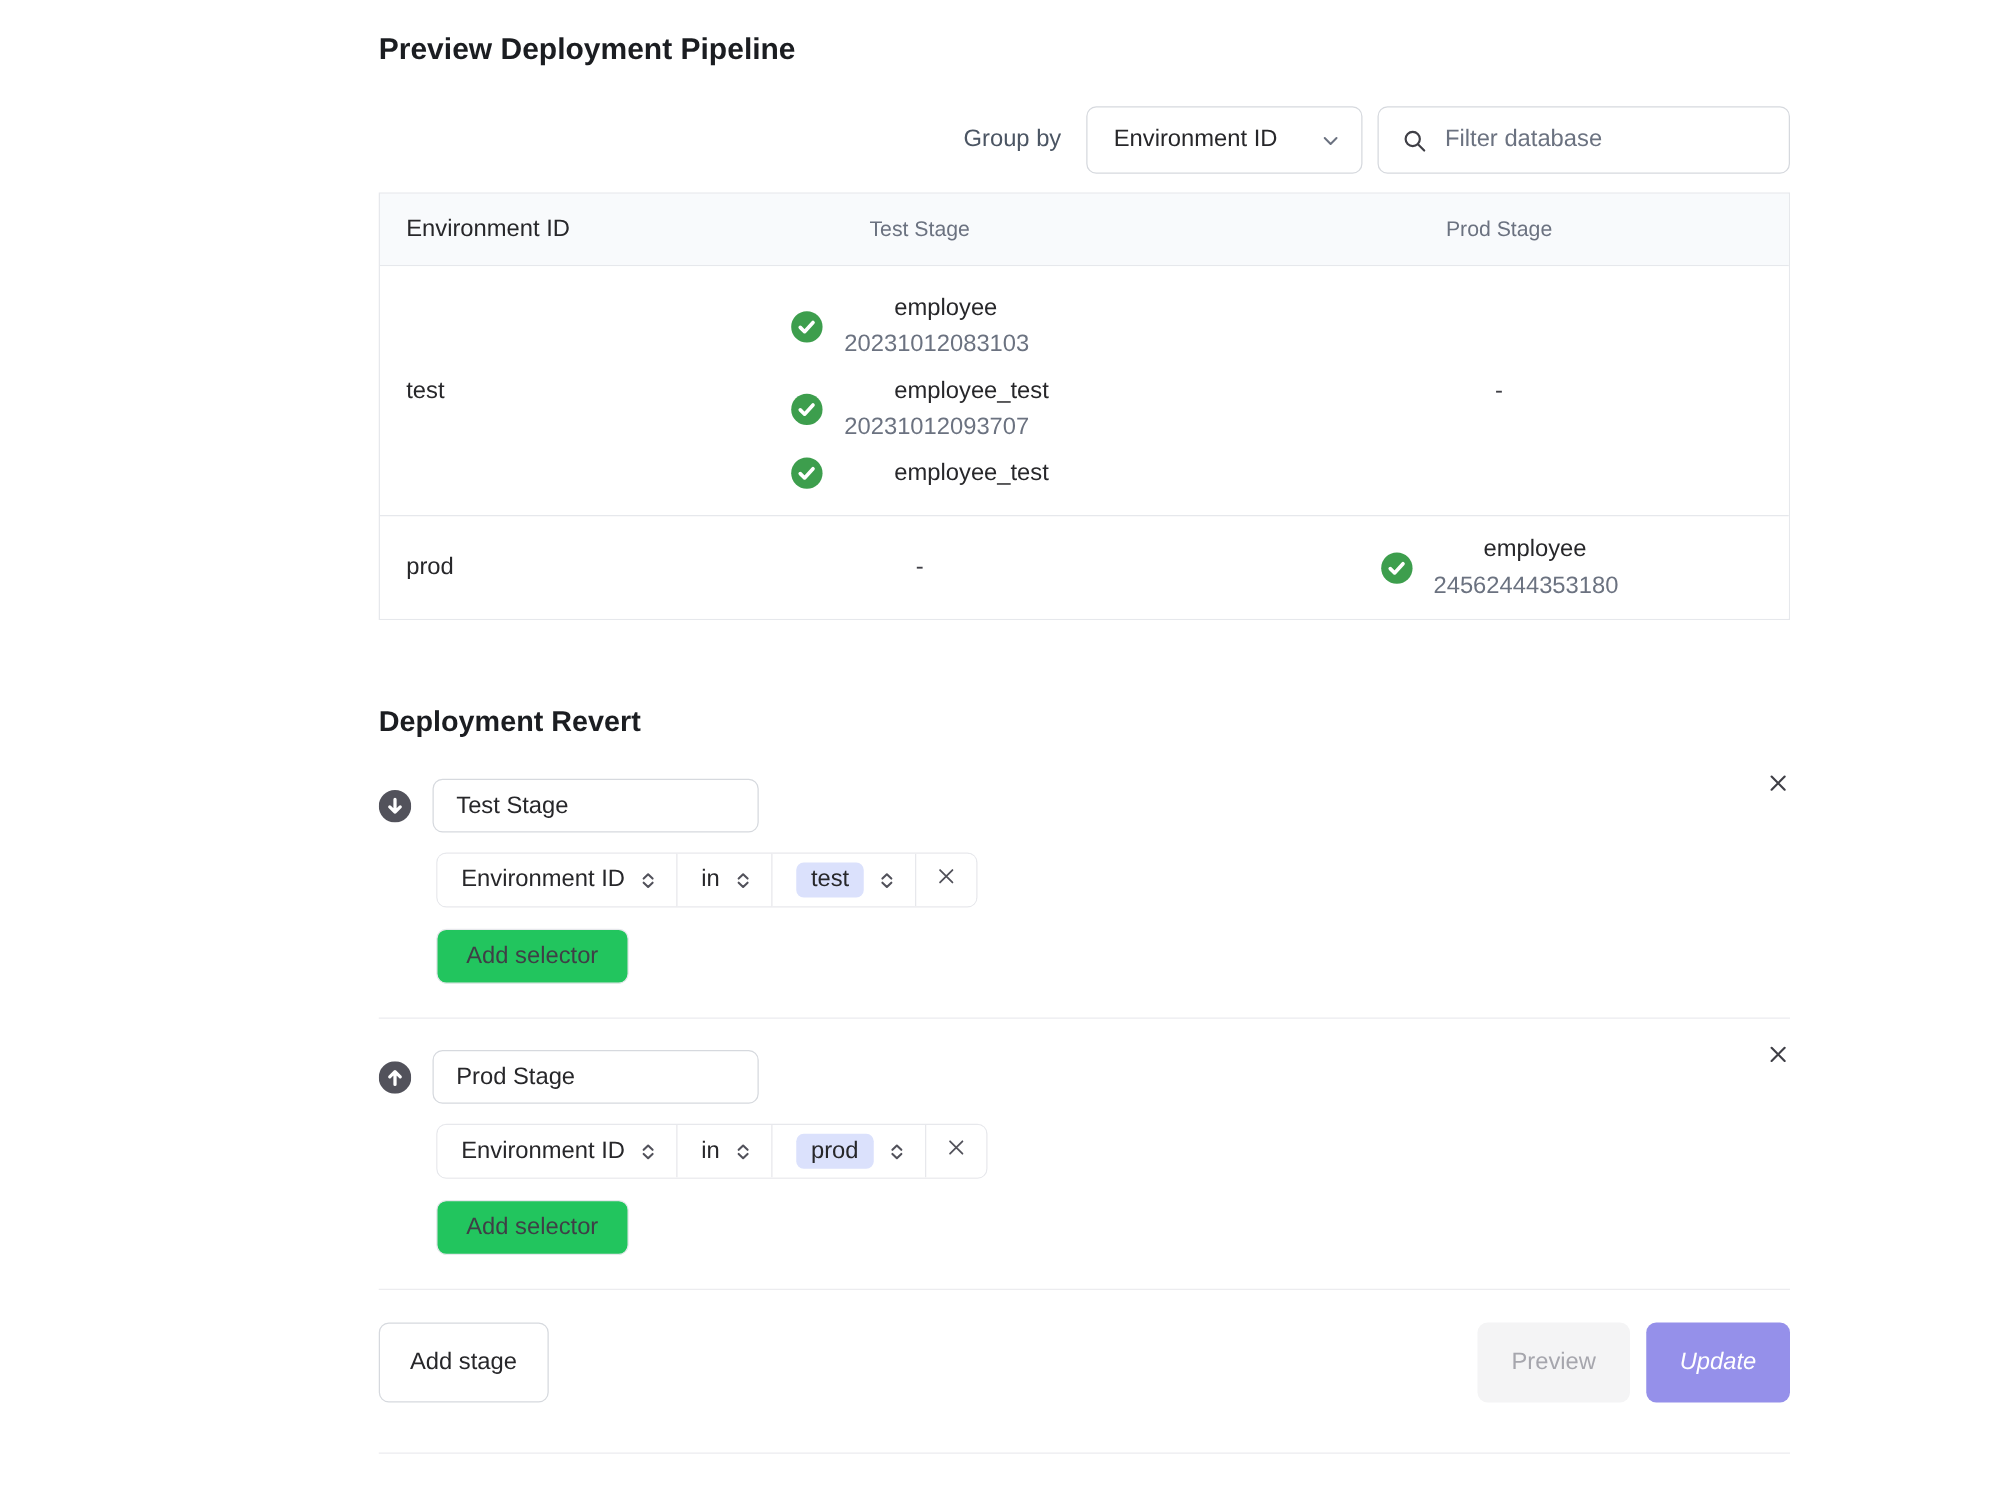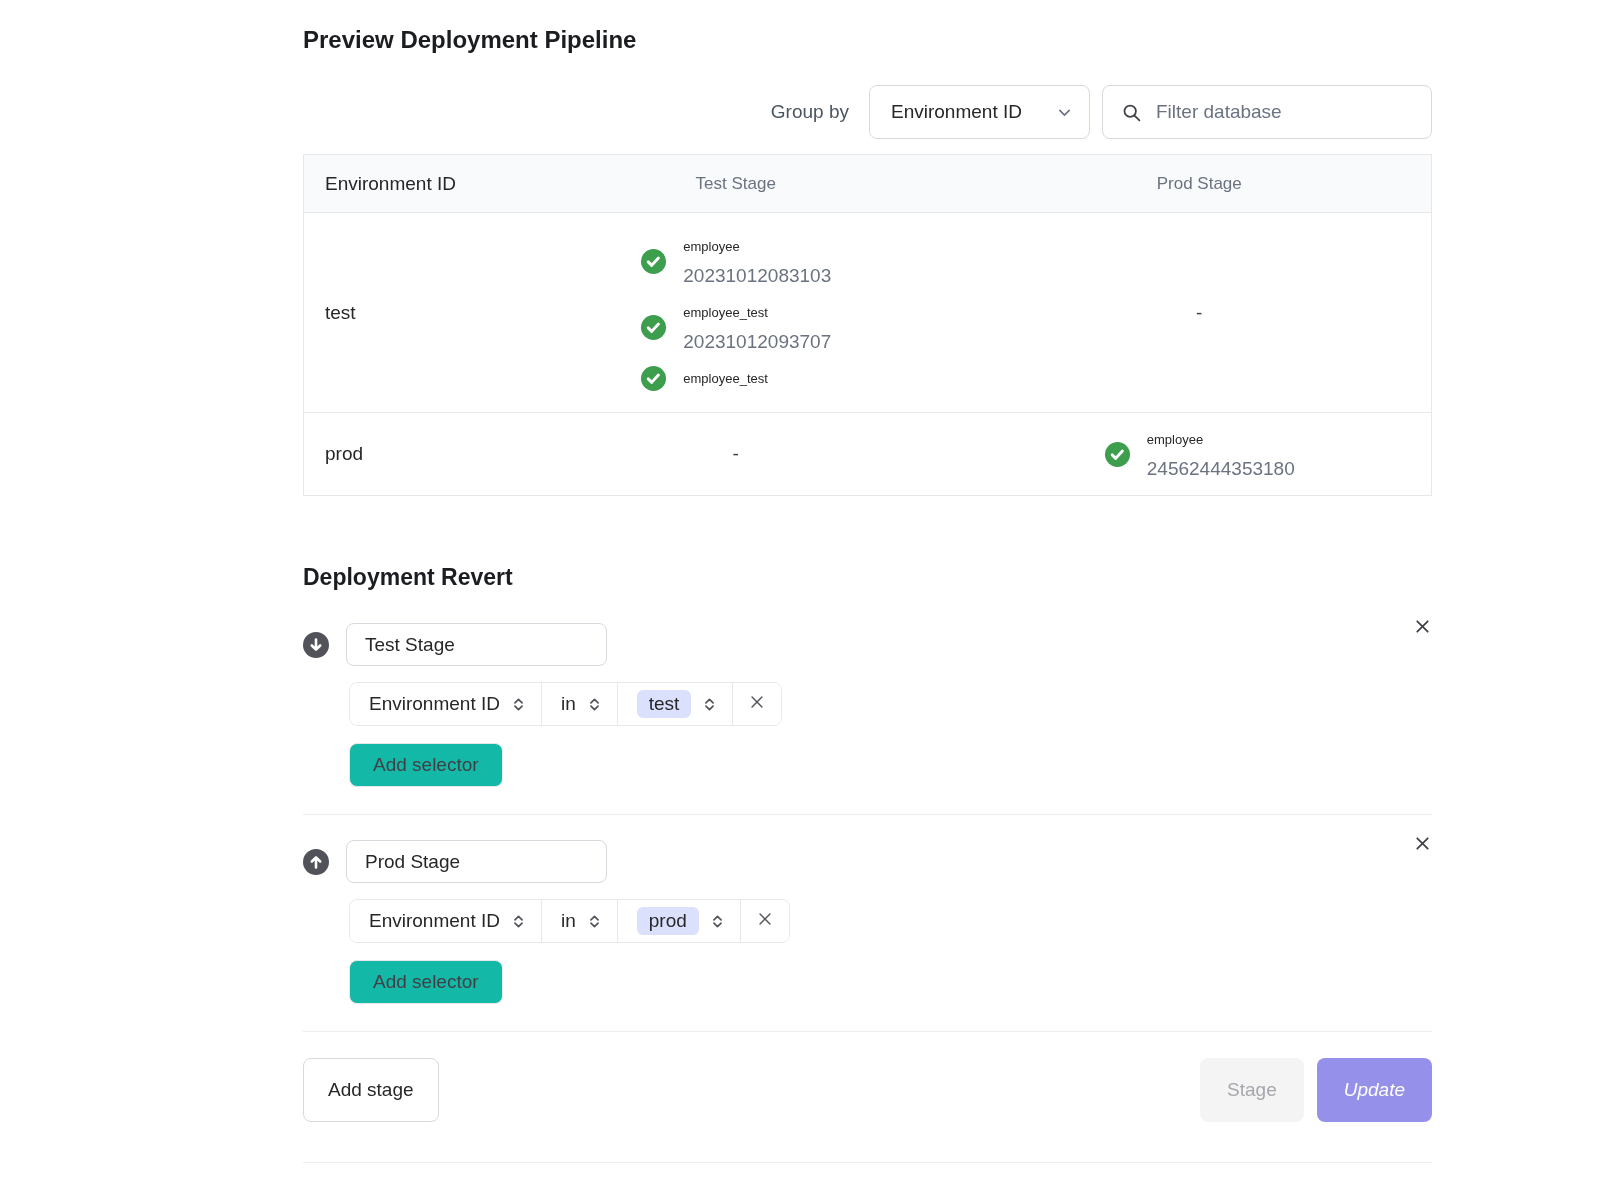--- a/index.html
+++ b/index.html
@@ -36,21 +36,21 @@
   .thead { background:#f8fafc; height:58px; font-size:17px; font-weight:500; color:#6b7280; border-bottom:1px solid #e6e8ec; }
   .tbody-row { background:#fff; }
   .tbody-row + .tbody-row { border-top:1px solid #e6e8ec; }
   .row-test { min-height:199px; }
   .row-prod { min-height:83px; }
   .cell-env { padding-left:21px; font-size:19px; color:#27272a; }
   .cell-center { display:flex; justify-content:center; align-items:center; }
   .db-list { display:flex; flex-direction:column; gap:8px; padding:18px 0; }
   .db-item { display:flex; align-items:center; gap:16px; }
   .check-icon { color:var(--success,#3d9e4d); display:flex; flex:0 0 auto; }
-  .db-name { font-size:13px; line-height:29px; color:#27272a; }
+  .db-name { font-size:19px; line-height:29px; color:#27272a;margin-left:40px; }
   .db-version { font-size:19px; line-height:29px; color:#6b7280; }
   .dash { font-size:19px; color:#3f3f46; }
 
   
   .section-title { margin-top:66px; font-size:23px; line-height:30px; font-weight:700; color:#1b1d21; }
 
   .stage { padding-bottom:27px; border-bottom:1px solid #ececef; }
   .stage-header { display:flex; align-items:center; gap:17px; }
   .stage-first .stage-header { margin-top:31px; }
   .stage-next .stage-header { margin-top:25px; }
@@ -70,21 +70,21 @@
     border:1px solid #e7e8ec; border-radius:8px; background:#fff; overflow:hidden;
   }
   .seg { display:flex; align-items:center; gap:11px; padding:0 15px 0 19px; font-size:19px; color:#27272a; cursor:pointer; background:#fff; border:none; font-family:"Liberation Sans", sans-serif; }
   .seg + .seg { border-left:1px solid #e7e8ec; }
   .updown { color:#52525b; display:flex; }
   .tag { background:var(--tag-bg,#dbe1fc); border-radius:6px; padding:3px 12px; font-size:19px; color:#27272a; }
   .seg-close { padding:0 15px; color:#52525b; }
 
   .add-selector {
     margin:17px 0 0 46px; height:44px; padding:0 23px;
-    border:1px solid #e7e8ec; border-radius:8px; background:#14b8a6;
+    border:1px solid #e7e8ec; border-radius:8px; background:#22c55e;
     font-family:"Liberation Sans", sans-serif; font-size:19px; color:#3f3f46; cursor:pointer;
   }
 
   
   .actions { margin-top:26px; display:flex; align-items:center; }
   .btn { height:64px; border-radius:8px; font-family:"Liberation Sans", sans-serif; font-size:19px; cursor:pointer; }
   .btn-add-stage { padding:0 24px; border:1px solid #d6d9de; background:#fff; color:#27272a; }
   .btn-revert { margin-left:auto; padding:0 27px; border:none; background:#f4f4f5; color:#a6a6ad; }
   .btn-update { margin-left:13px; padding:0 27px; border:none; background:var(--accent,#9590ea); color:#fff; font-weight:500;font-style:italic; }
 
@@ -302,19 +302,19 @@
               </svg>
           </span>
         </button>
       </div>
     </div>
     <button class="add-selector">Add selector</button>
   </div>
 
   <div class="actions">
     <button class="btn btn-add-stage">Add stage</button>
-    <button class="btn btn-revert">Stage</button>
+    <button class="btn btn-revert">Preview</button>
     <button class="btn btn-update">Update</button>
   </div>
 
   <div class="bottom-divider"></div>
 
 </div>
 
 </body></html>

